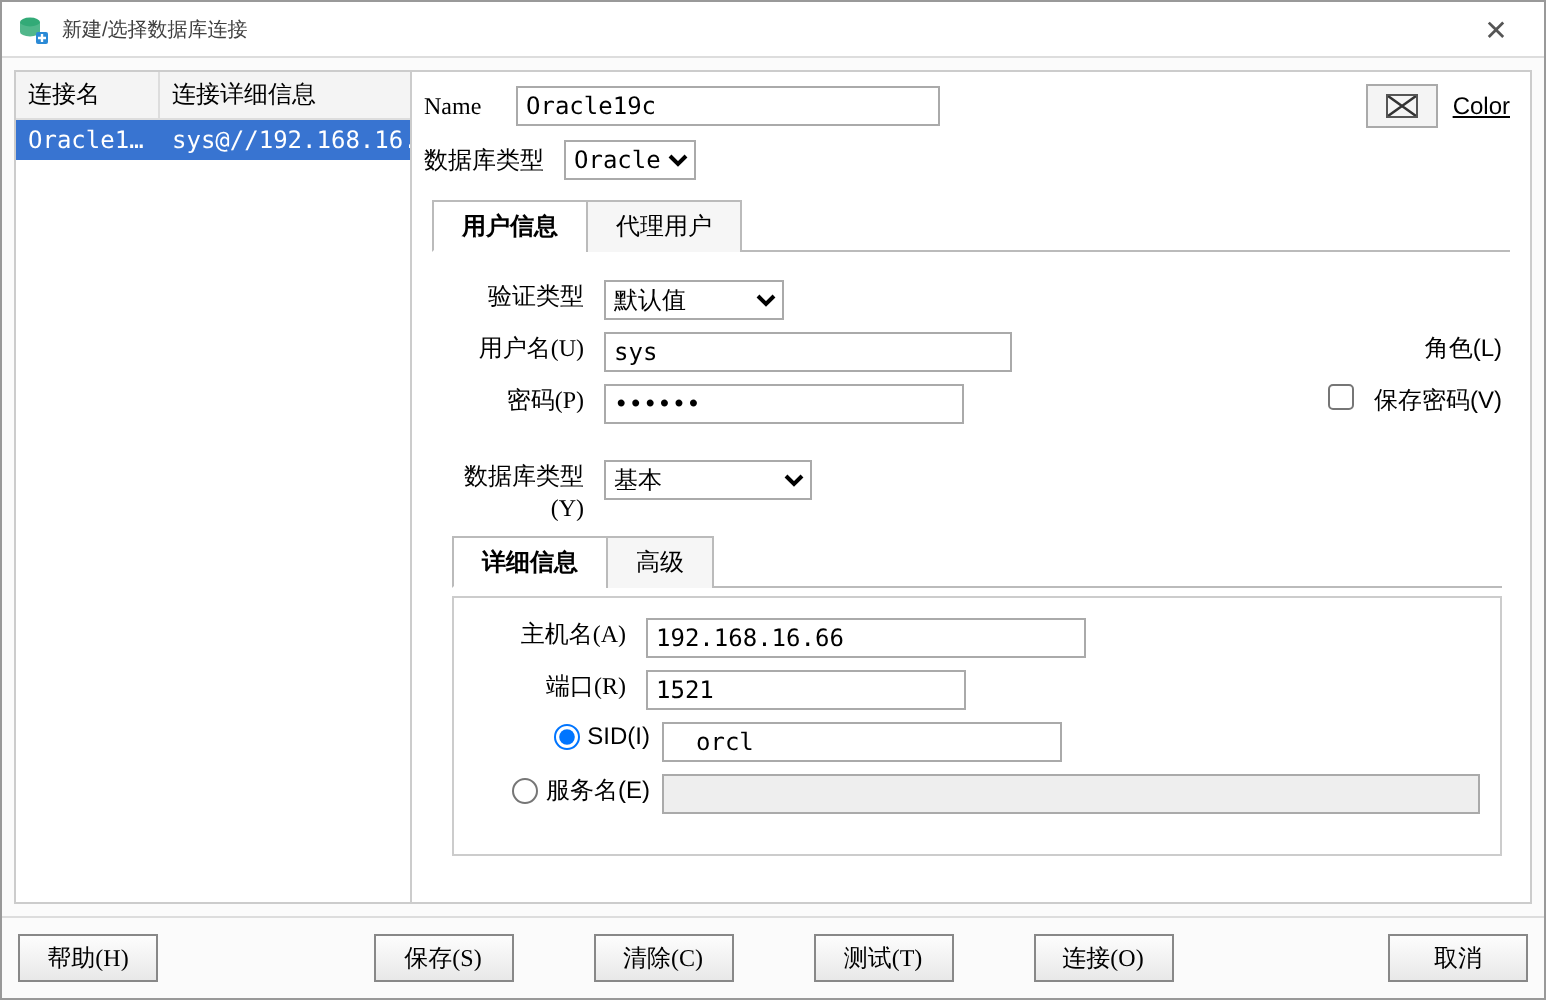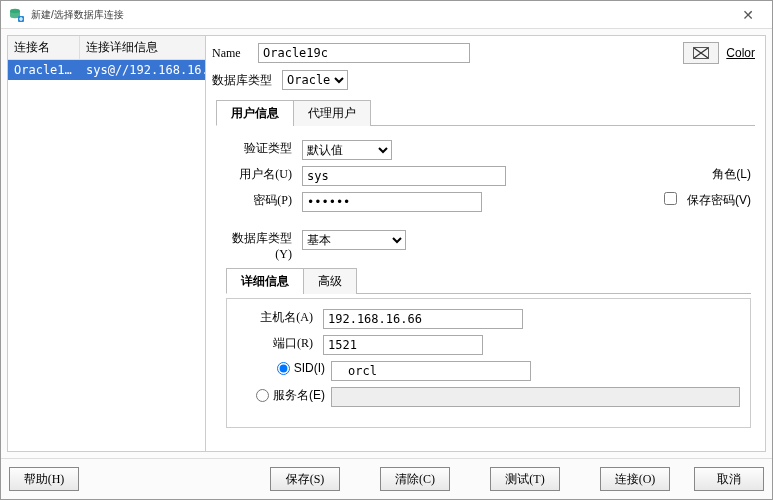--- a/index.html
+++ b/index.html
@@ -32,21 +32,21 @@
 .tab { padding: 4px 14px 3px; border: 1px solid #bbb; border-bottom: none; margin-right: -1px; background: #f6f6f6; cursor: default; margin-bottom: -1px; }
 .tab.active { background: #fff; border-bottom: 1px solid #fff; font-weight: bold; }
 .section { padding: 8px 4px 4px 6px; }
 .form-row { display: flex; align-items: flex-start; gap: 6px; margin-bottom: 6px; }
 .ckbx { margin-right: 4px; }
 .color-btn { width: 36px; height: 22px; border: 1px solid #aaa; background: #f4f4f4; display: flex; align-items: center; justify-content: center; font-family: monospace; }
 .detail-box { border: 1px solid #ccc; margin: 4px 0 0 8px; padding: 10px 10px 14px 10px; }
 .detail-box .form-row .lbl { width: 80px; }
 .radioline { display: flex; align-items: center; gap: 4px; width: 88px; justify-content: flex-end; }
 .footer { border-top: 1px solid #ddd; padding: 8px; display: flex; align-items: center; gap: 24px; background: #fbfbfb; }
-.footer .btns { flex: 1; display: flex; justify-content: flex-end; gap: 40px; }
+.footer .btns { flex: 1; display: flex; justify-content: center; gap: 40px; }
 button { min-width: 70px; height: 24px; border: 1px solid #888; background: linear-gradient(#fdfdfd,#e8e8e8); font-family: "SimSun"; font-size: 12px; cursor: default; padding: 0 12px; }
 </style>
 </head>
 <body>
 
 <div class="window">
 
   <div class="titlebar">
     <svg class="icon" viewBox="0 0 16 16">
       <ellipse cx="6" cy="4" rx="5" ry="2.2" fill="#3a7"></ellipse>
@@ -122,21 +122,21 @@
         </div>
 
         <div class="tabs" style="margin-left:8px;">
           <div class="tab active">详细信息</div>
           <div class="tab">高级</div>
         </div>
 
         <div class="detail-box">
           <div class="form-row">
             <span class="lbl">主机名(A)</span>
-            <input type="text" style="width: 200px;" value="192.168.16.66">
+            <input type="text" style="width: 220px;" value="192.168.16.66">
           </div>
           <div class="form-row">
             <span class="lbl">端口(R)</span>
             <input type="text" style="width: 160px;" value="1521">
           </div>
           <div class="form-row">
             <span class="radioline">
               <input type="radio" name="sidsvc" checked="" style="">
               <span>SID(I)</span>
             </span>

